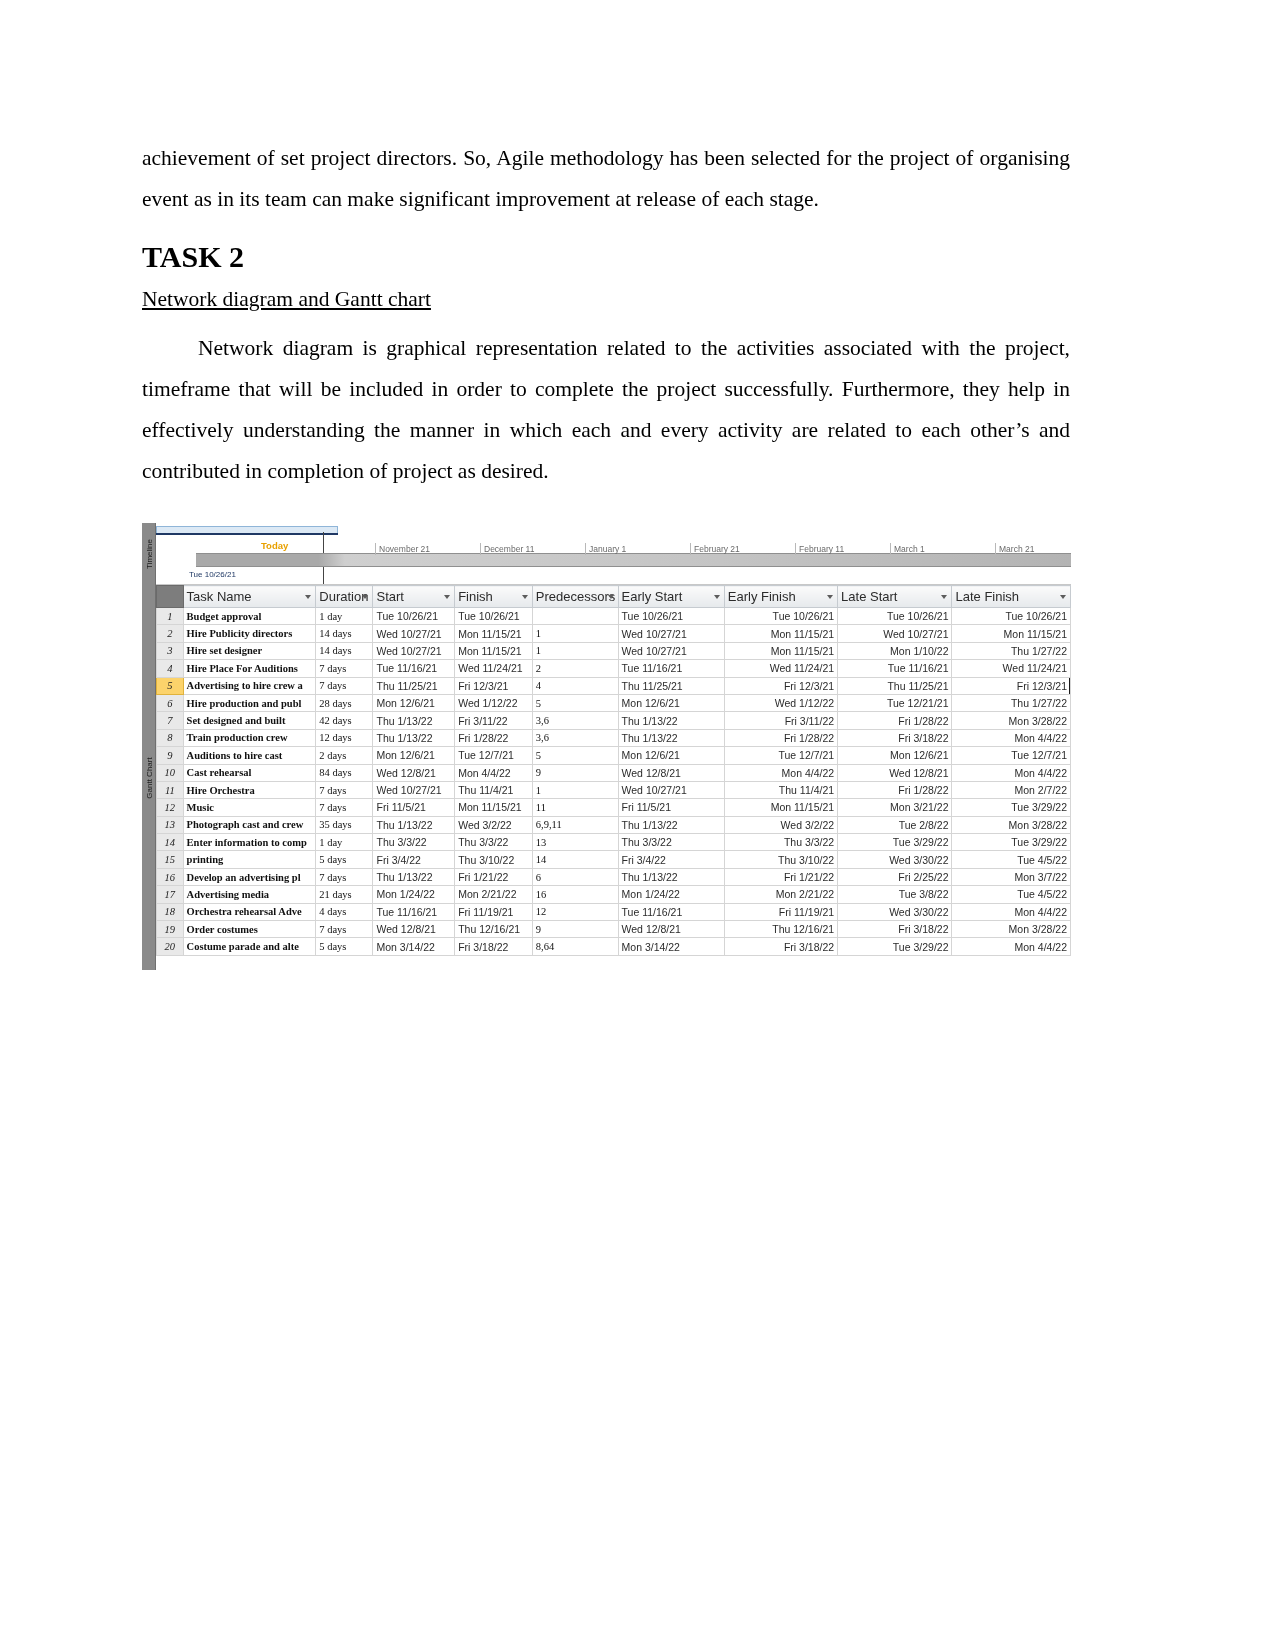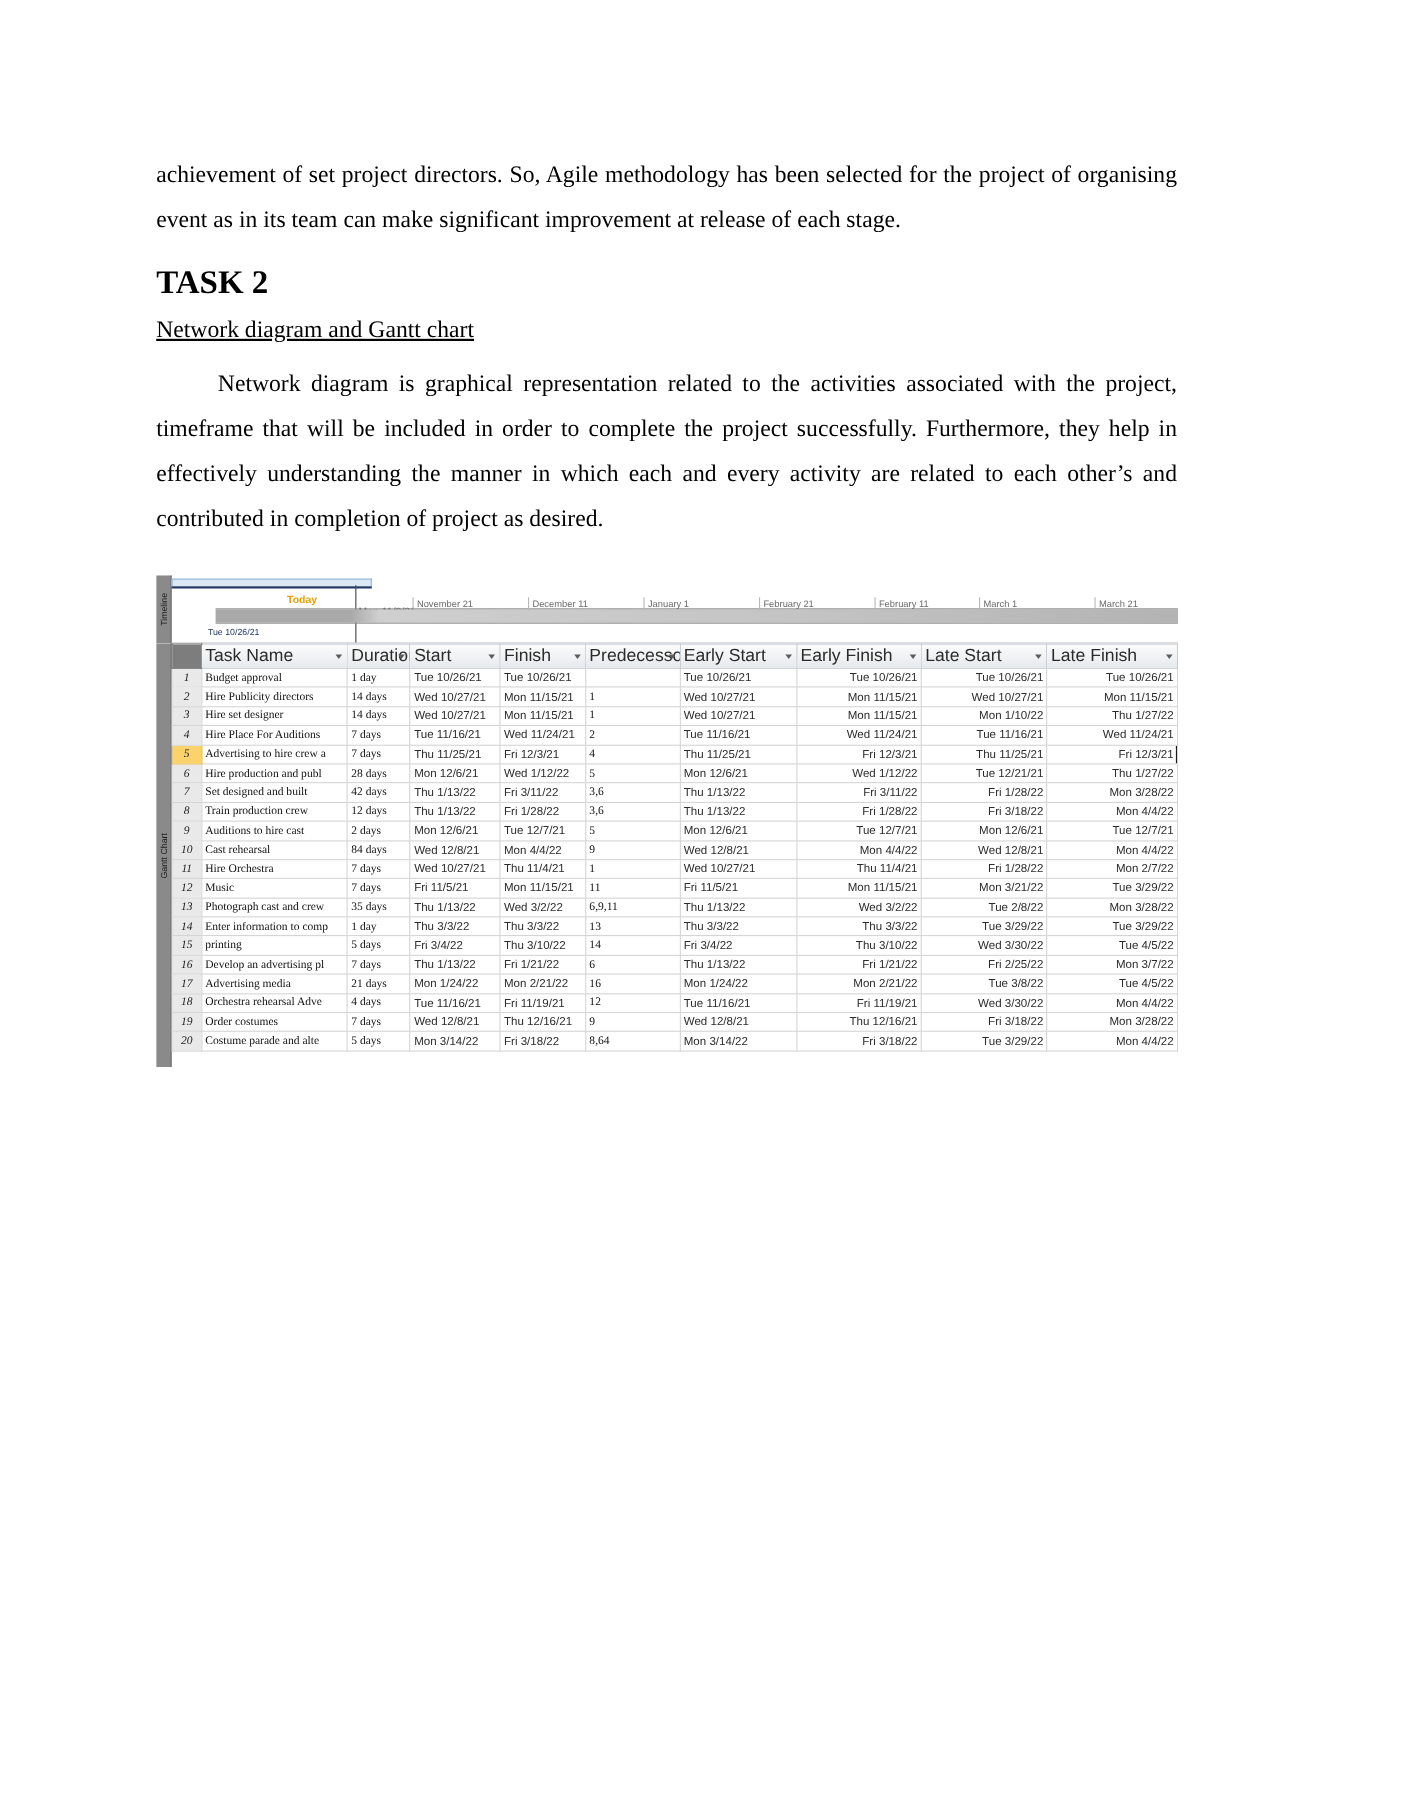--- a/index.html
+++ b/index.html
@@ -145,21 +145,21 @@
     overflow:hidden;
     white-space:nowrap;
   }
   table.gantt thead th {
     background:#eceff1;
     background:linear-gradient(to bottom,#fbfbfb 0%,#e6e9ec 100%);
     color:#2b2b2b;
     font-weight:normal;
     text-align:left;
     height:22px;
-    font-size:16px;
+    font-size:13px;
     border:1px solid #c6cbd0;
     position:relative;
   }
   table.gantt thead th.idx { background:#7d7d7d; border-color:#6a6a6a; }
   .filt {
     position:absolute; right:4px; top:50%; transform:translateY(-50%);
     width:0;height:0;
     border-left:3.5px solid transparent;
     border-right:3.5px solid transparent;
     border-top:4px solid #5c5c5c;
@@ -172,20 +172,21 @@
     font-size:10px;
     color:#222;
     width:26px;
   }
   tr.selected td.idx { background:#fcd36b; border-color:#e0b23c; }
   td.tname {
     font-family:"Liberation Serif", serif;
     font-size:12.5px;
     color:#111;
     padding-left:6px;
+    font-weight:bold;
   }
   td.dur {
     font-family:"Liberation Serif", serif;
     font-size:12.5px;
     color:#111;
   }
   td.dt {
     font-size:10.5px;
     color:#2b2b2b;
     font-family:"Liberation Sans", sans-serif;

